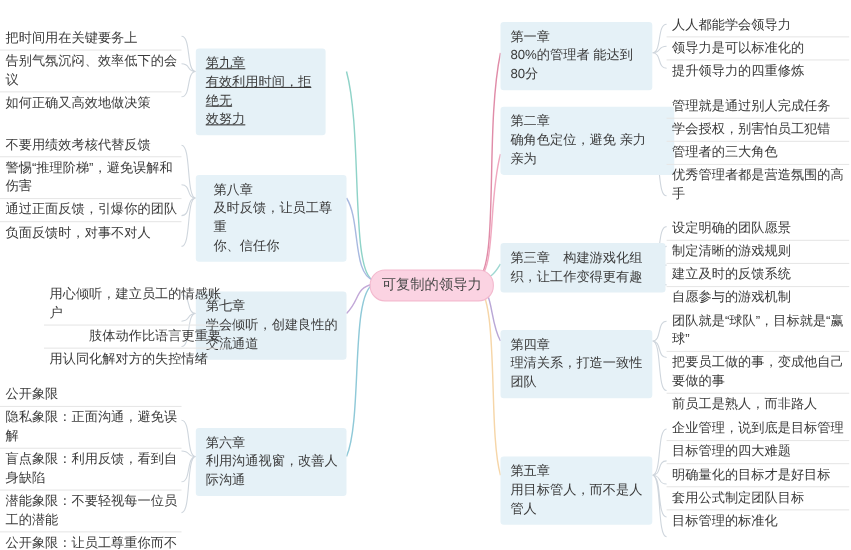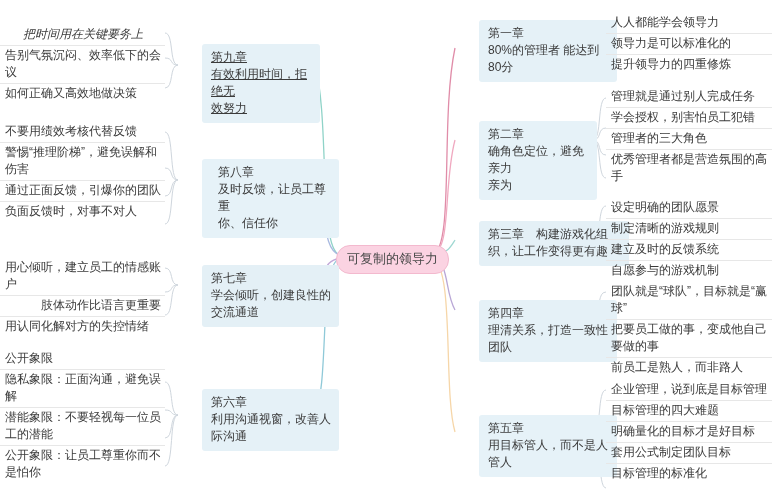--- a/index.html
+++ b/index.html
@@ -28,21 +28,20 @@
   }
 
   
   .chapter{
     background:#e5f1f7;
     color:#3b3b3b;
     font-size:12px;
     line-height:17px;
     padding:5px 8px 6px 9px;
     border-radius:3px;
-    margin-left:24px;
   }
   .chapter.tint-b{background:#e6f2f8;}
   .chapter.tint-c{background:#e4f0f6;}
 
   
   .leafgroup{position:absolute;}
   .leaf{
     color:#3a3a3a;
     font-size:12px;
     line-height:17px;
@@ -95,21 +94,21 @@
   <div class="node chapter" style="left:455px;top:20px;width:138px;">
     <div>第一章</div>
     <div>80%的管理者 能达到80分</div>
   </div>
   <div class="leafgroup right" style="left:606px;top:12px;width:166px;">
     <div class="leaf plain">人人都能学会领导力</div>
     <div class="leaf">领导力是可以标准化的</div>
     <div class="leaf">提升领导力的四重修炼</div>
   </div>
 
-  <div class="node chapter tint-b" style="left:455px;top:121px;width:118px;">
+  <div class="node chapter tint-b" style="left:455px;top:97px;width:158px;">
     <div>第二章</div>
     <div>确角色定位，避免 亲力</div>
     <div>亲为</div>
   </div>
   <div class="leafgroup right" style="left:606px;top:86px;width:166px;">
     <div class="leaf plain">管理就是通过别人完成任务</div>
     <div class="leaf">学会授权，别害怕员工犯错</div>
     <div class="leaf">管理者的三大角色</div>
     <div class="leaf">优秀管理者都是营造氛围的高手</div>
   </div>
@@ -148,21 +147,21 @@
     <div class="leaf">套用公式制定团队目标</div>
     <div class="leaf">目标管理的标准化</div>
   </div>
 
   <div class="node chapter" style="left:178px;top:44px;width:118px;text-decoration:underline;">
     <div>第九章</div>
     <div>有效利用时间，拒绝无</div>
     <div>效努力</div>
   </div>
   <div class="leafgroup left" style="left:0px;top:24px;width:165px;">
-    <div class="leaf plain" style="text-align:center;font-style:italic;">把时间用在关键要务上</div>
+    <div class="leaf plain" style="text-align:left;">把时间用在关键要务上</div>
     <div class="leaf">告别气氛沉闷、效率低下的会议</div>
     <div class="leaf">如何正确又高效地做决策</div>
   </div>
 
   <div class="node chapter tint-b" style="left:178px;top:159px;width:137px;padding-left:16px;">
     <div>第八章</div>
     <div>及时反馈，让员工尊重</div>
     <div>你、信任你</div>
   </div>
   <div class="leafgroup left" style="left:0px;top:121px;width:165px;">
@@ -170,31 +169,32 @@
     <div class="leaf">警惕“推理阶梯”，避免误解和伤害</div>
     <div class="leaf">通过正面反馈，引爆你的团队</div>
     <div class="leaf">负面反馈时，对事不对人</div>
   </div>
 
   <div class="node chapter tint-c" style="left:178px;top:265px;width:137px;">
     <div>第七章</div>
     <div>学会倾听，创建良性的</div>
     <div>交流通道</div>
   </div>
-  <div class="leafgroup left" style="left:0px;top:257px;width:165px;">
+  <div class="leafgroup left" style="left:0px;top:257px;width:165px;padding-left:40px;">
     <div class="leaf plain">用心倾听，建立员工的情感账户</div>
     <div class="leaf" style="text-align:right;">肢体动作比语言更重要</div>
     <div class="leaf">用认同化解对方的失控情绪</div>
   </div>
 
   <div class="node chapter" style="left:178px;top:389px;width:137px;">
     <div>第六章</div>
     <div>利用沟通视窗，改善人</div>
     <div>际沟通</div>
   </div>
   <div class="leafgroup left" style="left:0px;top:348px;width:165px;">
     <div class="leaf head">公开象限</div>
     <div class="leaf">隐私象限：正面沟通，避免误解</div>
+    <div class="leaf">盲点象限：利用反馈，看到自身缺陷</div>
     <div class="leaf">潜能象限：不要轻视每一位员工的潜能</div>
     <div class="leaf">公开象限：让员工尊重你而不是怕你</div>
   </div>
 
 </div>
 
 </body></html>

